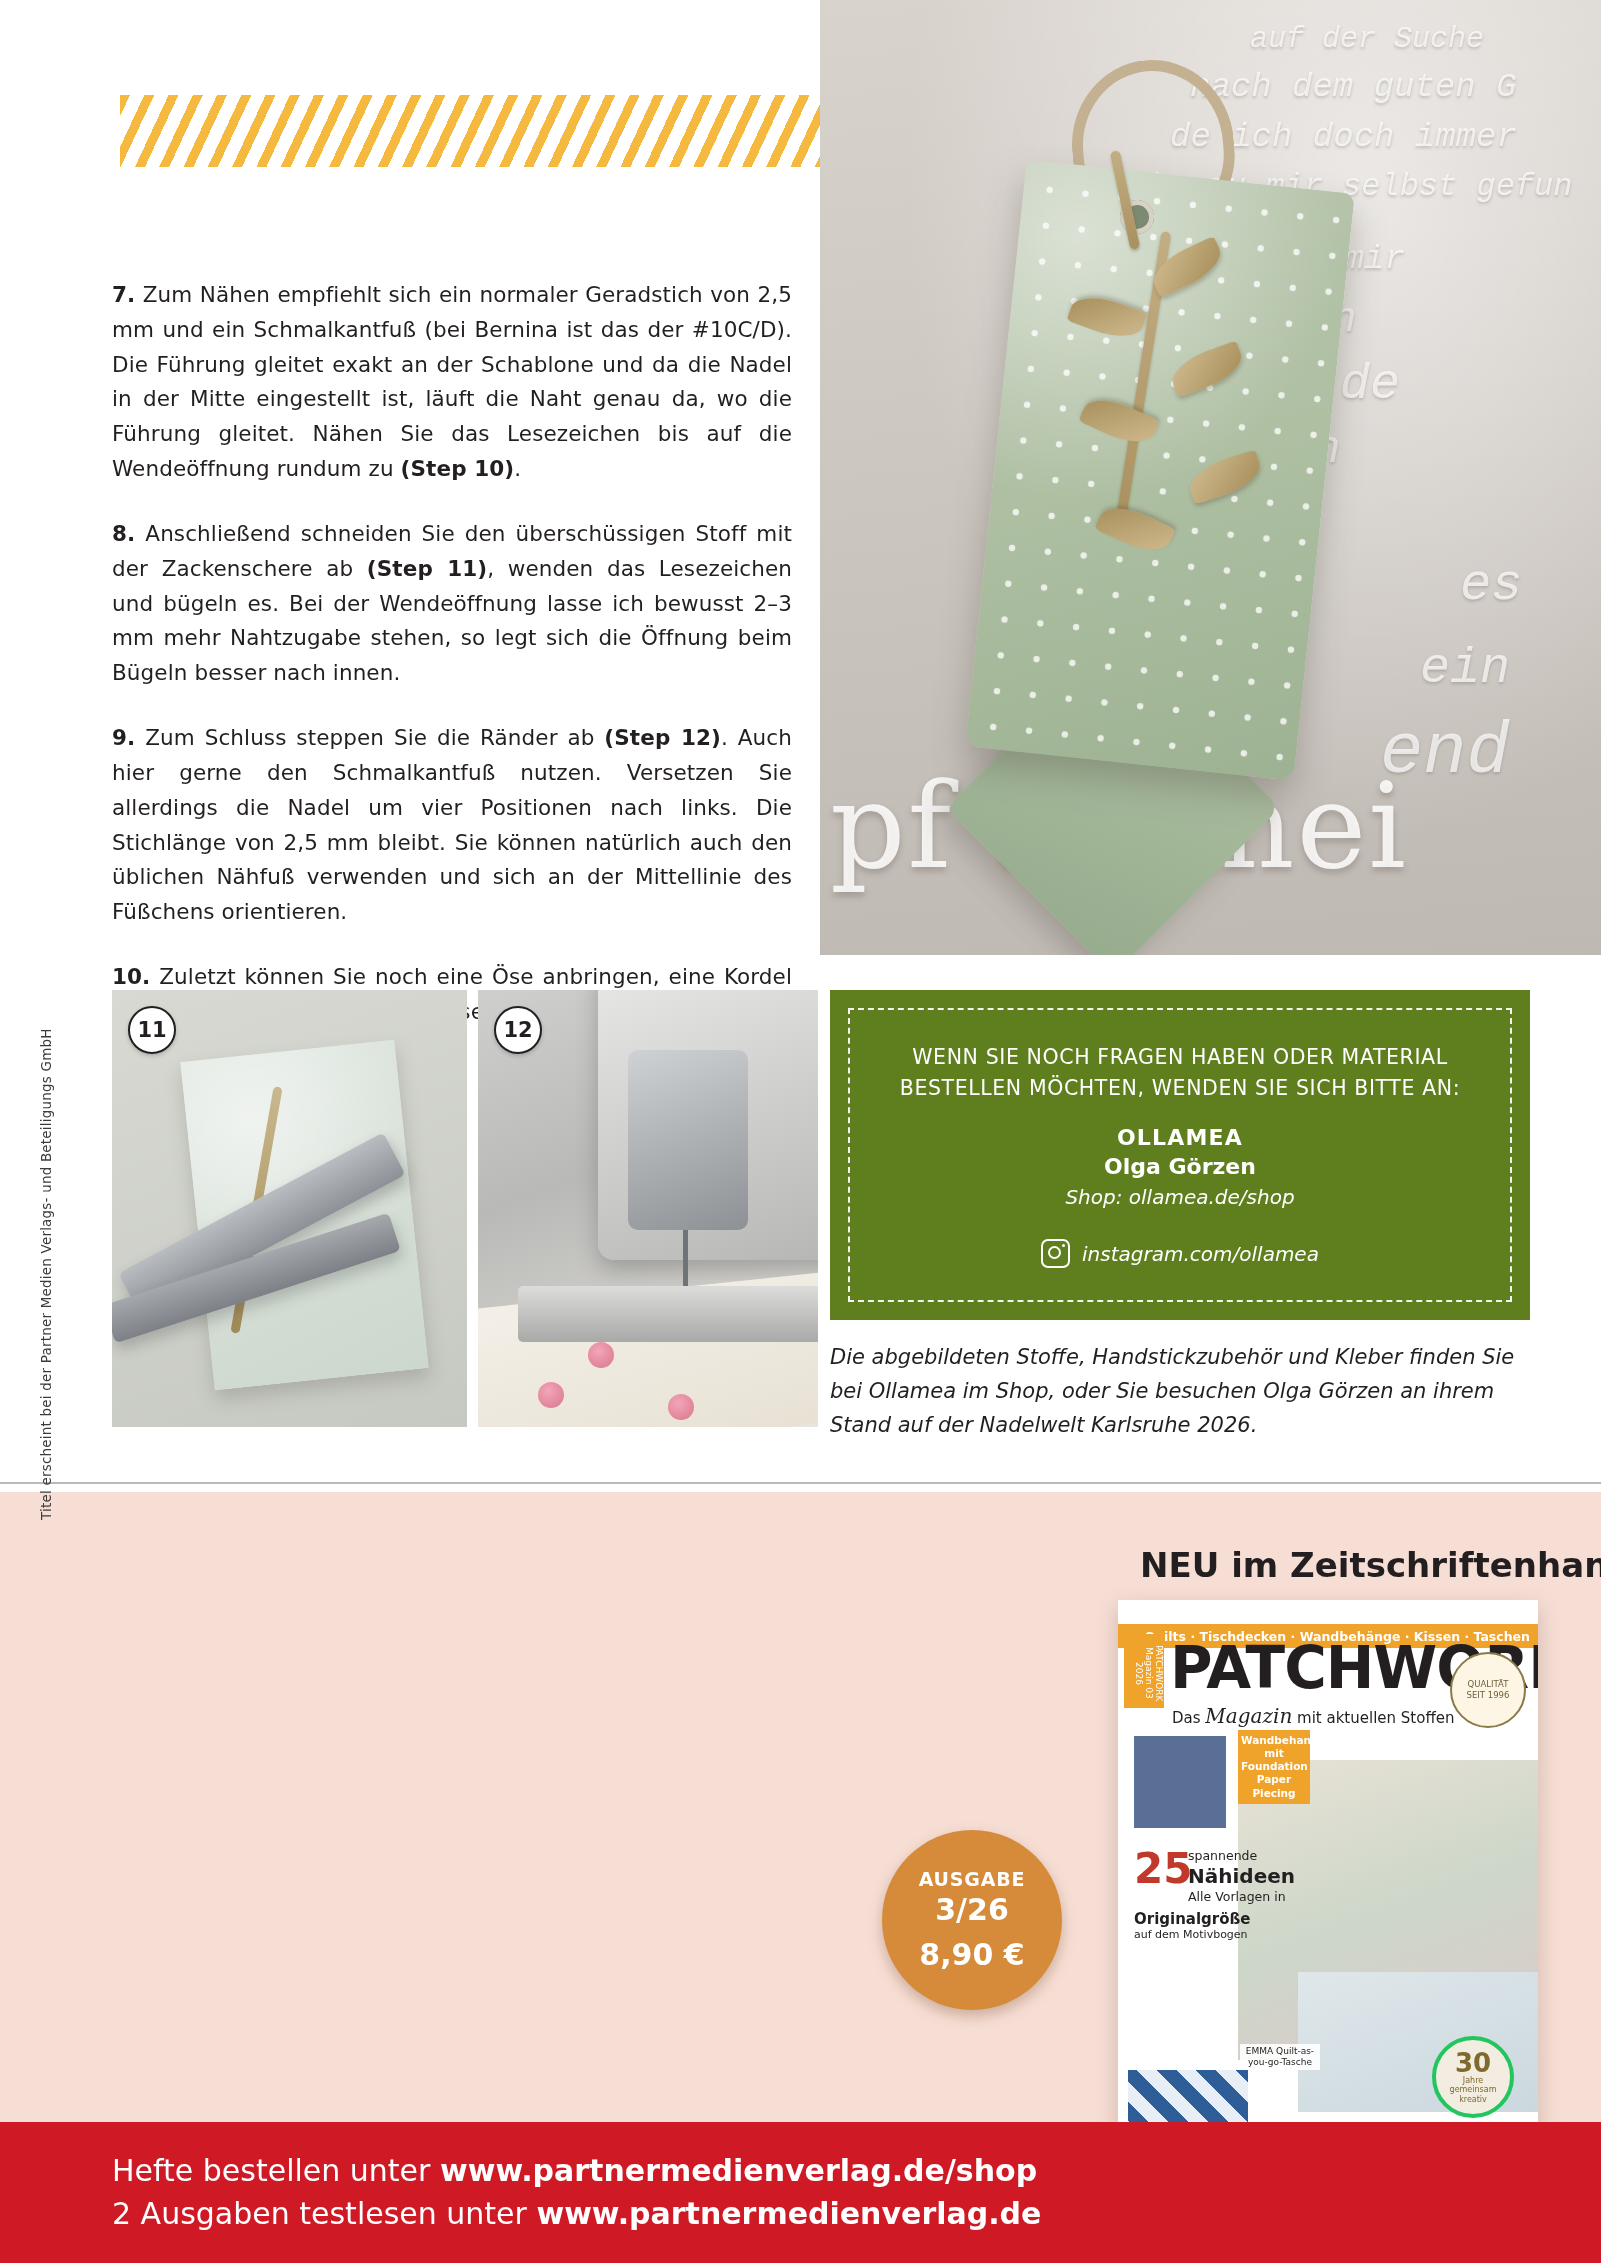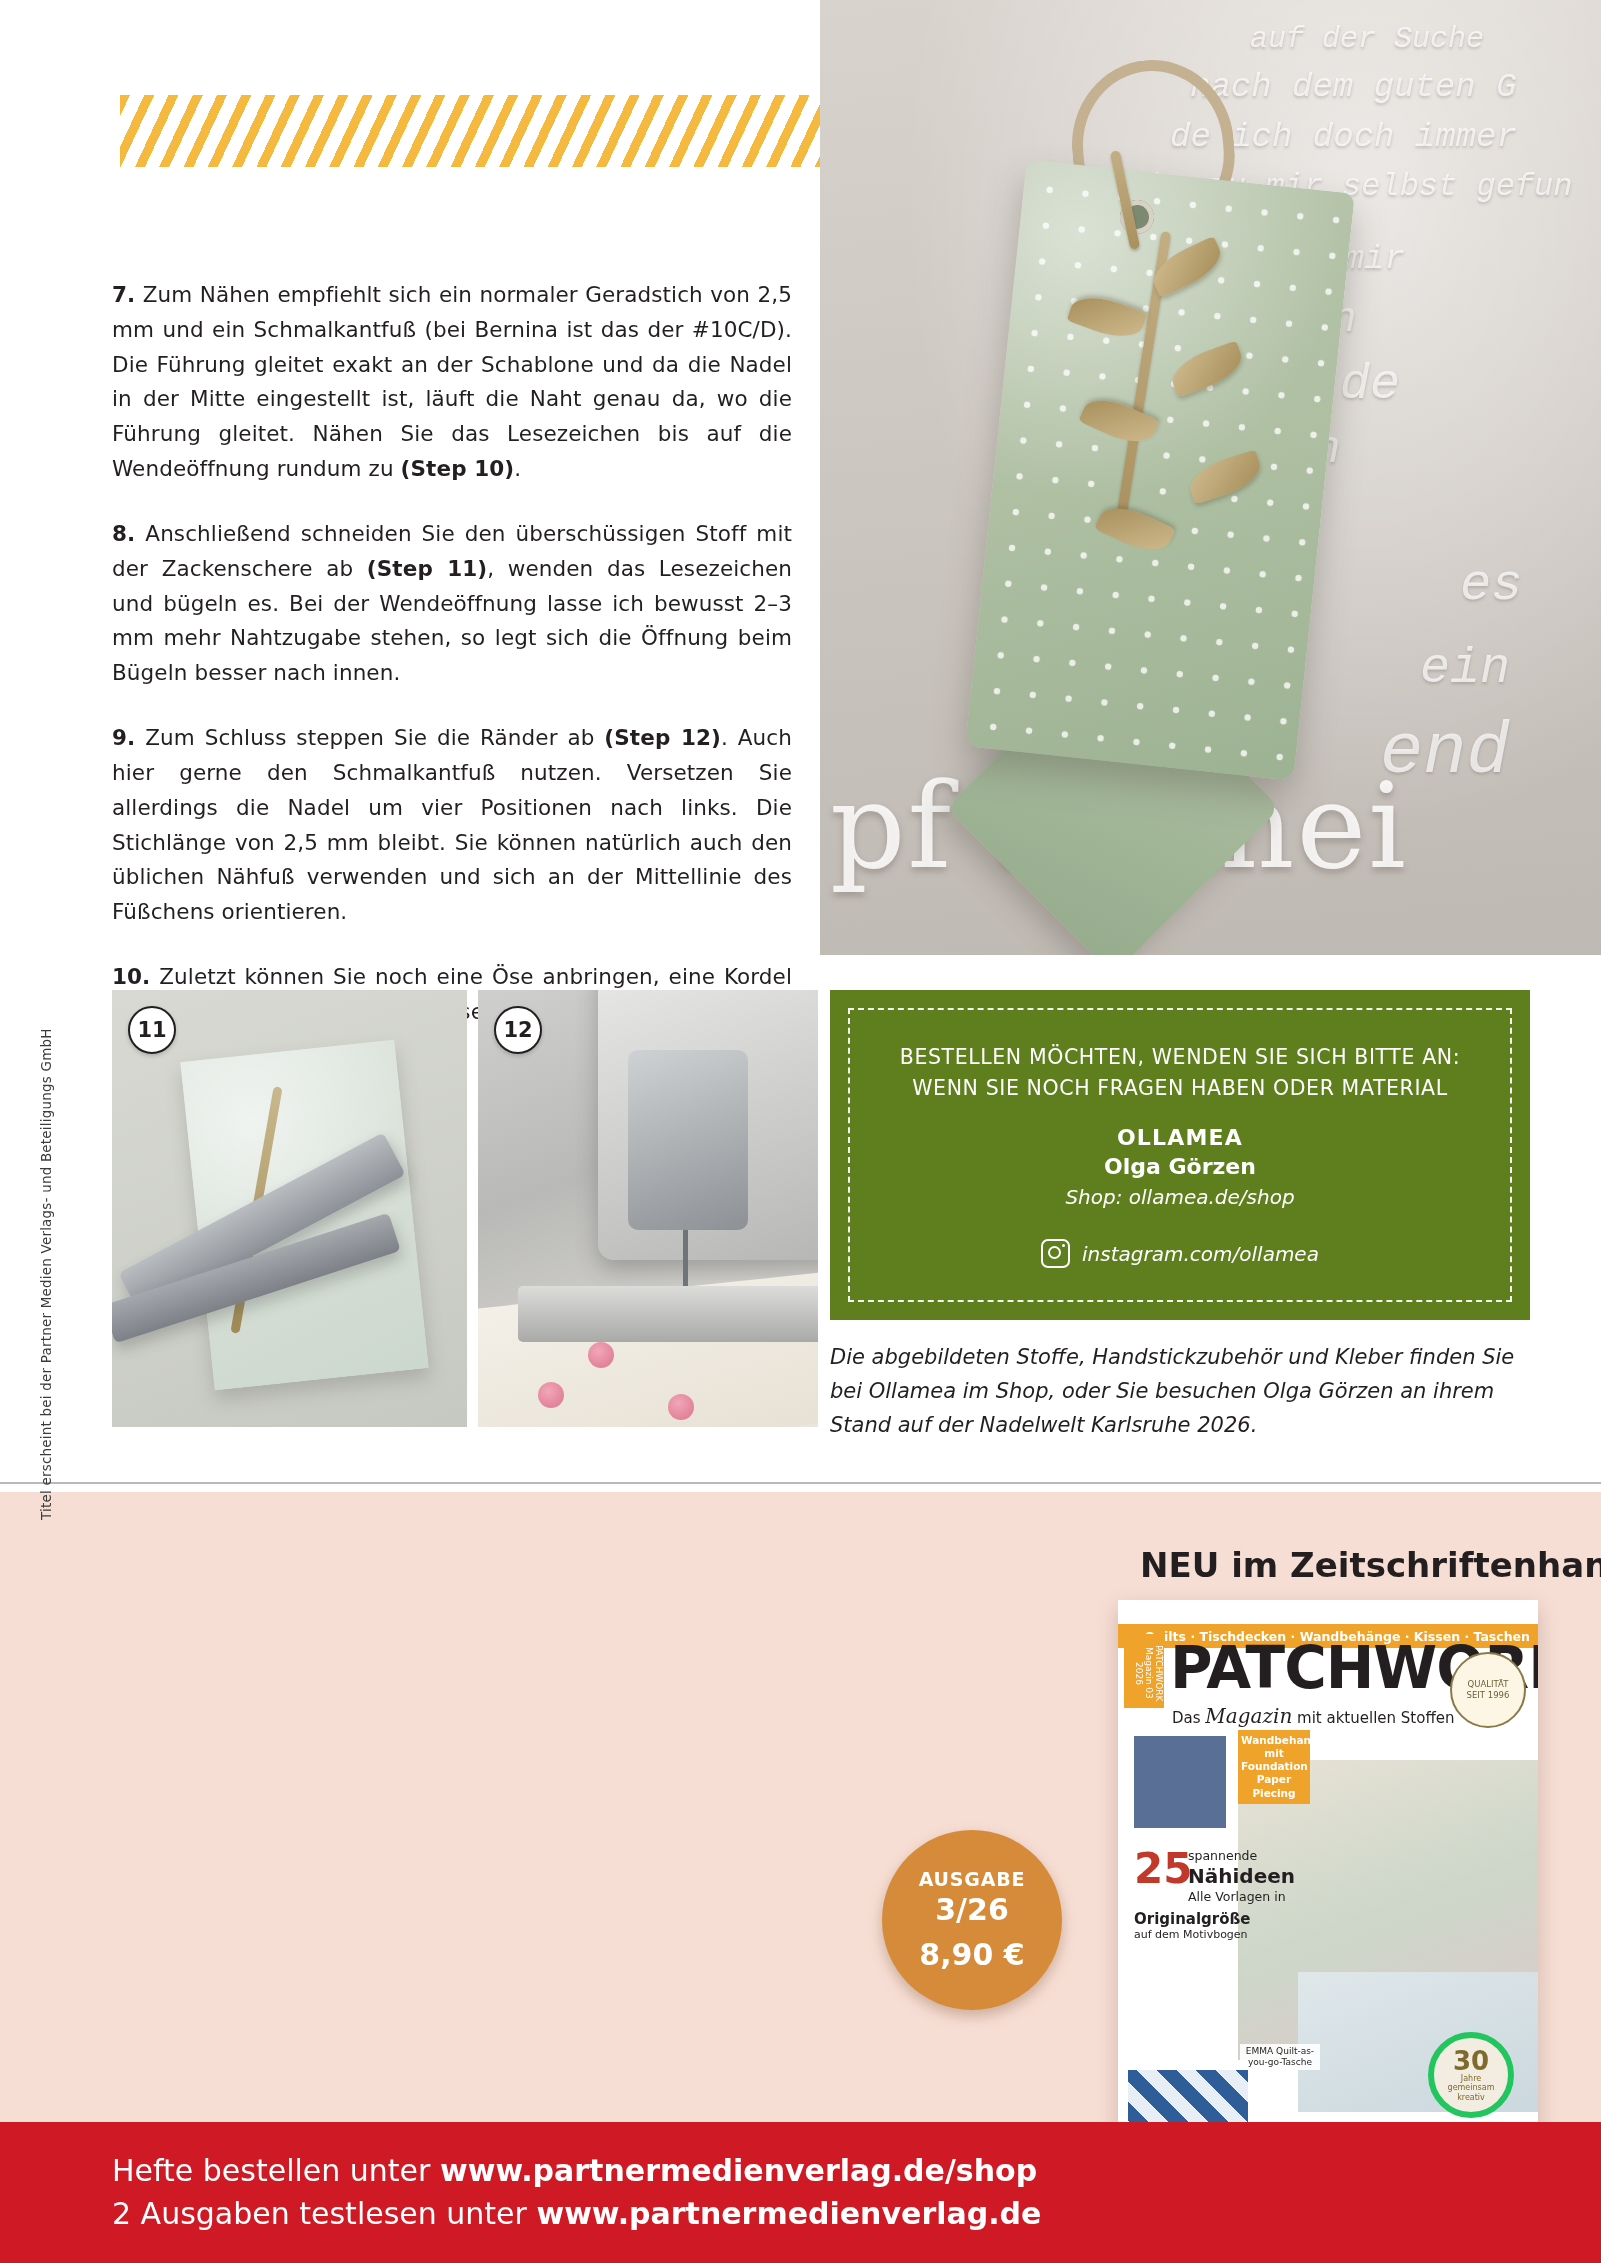--- a/index.html
+++ b/index.html
@@ -592,21 +592,21 @@
     line-height: 1.2;
     padding: 2px;
     box-sizing: border-box;
   }
   .mag-jub {
     position: absolute;
     right: 24px; bottom: 82px;
     width: 74px; height: 74px;
     border-radius: 50%;
     background: #f3ece0;
-    border: 6px solid #22c55e;
+    border: 4px solid #22c55e;
     display: flex;
     flex-direction: column;
     align-items: center;
     justify-content: center;
     font-family: "DejaVu Sans", sans-serif;
     font-size: 8px;
     color: #7d6a2c;
     line-height: 1.2;
     text-align: center;
   }
@@ -742,22 +742,22 @@
     <div class="fabric-12"></div>
     <div class="plate"></div>
     <div class="flower" style="left:110px;top:352px;"></div>
     <div class="flower" style="left:60px;top:392px;"></div>
     <div class="flower" style="left:190px;top:404px;"></div>
   </div>
   <div class="badge" style="left:494px;top:1006px;">12</div>
 
   <div class="green-box">
     <div class="green-inner">
+      <div class="gb-intro">WENN SIE NOCH FRAGEN HABEN ODER MATERIAL</div>
       <div class="gb-intro">BESTELLEN MÖCHTEN, WENDEN SIE SICH BITTE AN:</div>
-      <div class="gb-intro">WENN SIE NOCH FRAGEN HABEN ODER MATERIAL</div>
       <div class="gb-brand">OLLAMEA</div>
       <div class="gb-name">Olga Görzen</div>
       <div class="gb-shop">Shop: ollamea.de/shop</div>
       <div class="gb-insta">
         <span class="insta-icon"></span>
         <span>instagram.com/ollamea</span>
       </div>
     </div>
   </div>
 

